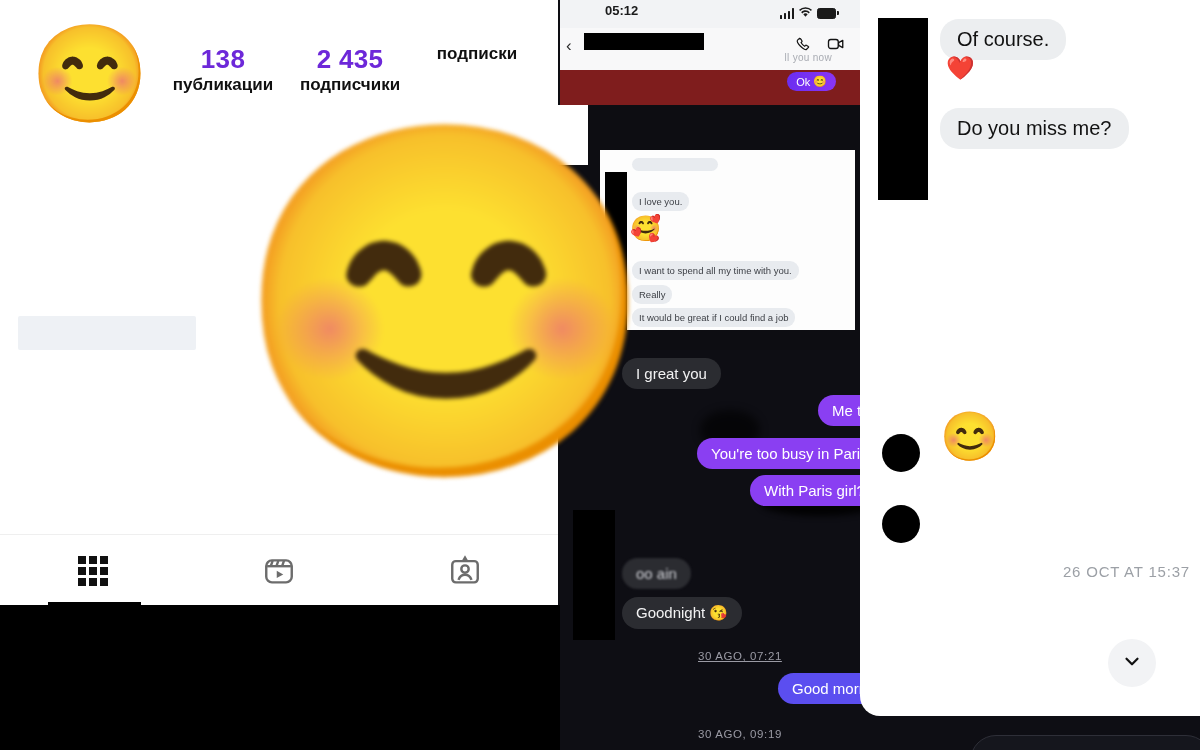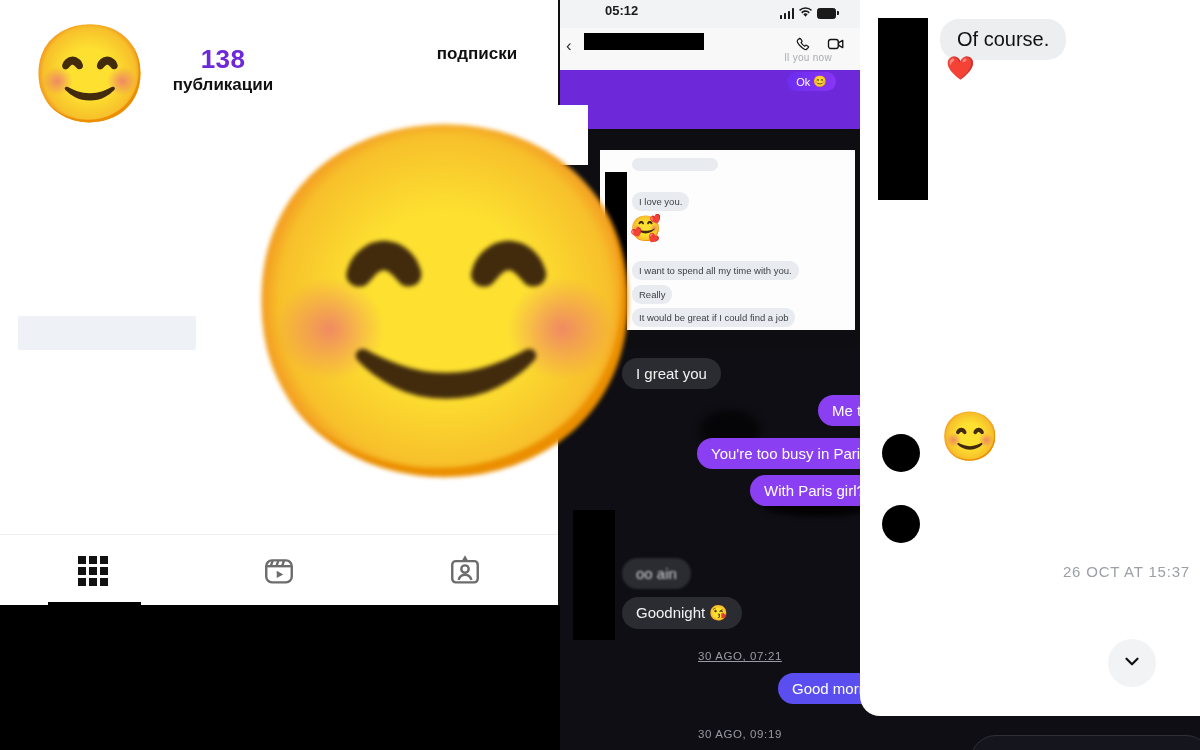--- a/index.html
+++ b/index.html
@@ -90,22 +90,22 @@
     position: absolute;
     left: 48px; bottom: 0;
     width: 93px; height: 5px;
     background: #000000;
   }
   .grid-wrap { position: relative; width: 34px; height: 34px; }
 
   
   #msg-light-top {
     left: 560px; top: 0;
-    width: 300px; height: 129px;
-    background: #6d28d9;
+    width: 300px; height: 105px;
+    background: #7f1d1d;
     overflow: hidden;
   }
   #msg-status-bar {
     position: absolute;
     left: 0; top: 0;
     width: 300px; height: 28px;
     background: #f2f3f5;
   }
   #msg-time {
     position: absolute;
@@ -389,20 +389,24 @@
 
 <div class="layer" id="ig-panel">
 
   <div id="ig-header">
     <div id="ig-avatar">😊</div>
 
     <div id="ig-stats">
       <div class="ig-stat">
         <span class="ig-stat-num">138</span>
         <span class="ig-stat-label">публикации</span>
+      </div>
+      <div class="ig-stat">
+        <span class="ig-stat-num">2 435</span>
+        <span class="ig-stat-label">подписчики</span>
       </div>
       <div class="ig-stat">
         <span class="ig-stat-label">подписки</span>
       </div>
     </div>
   </div>
 
   <div id="ig-bio-placeholder"></div>
 
   <div id="ig-tabbar">
@@ -523,20 +527,21 @@
   <div class="dk-time" style="left:138px; top:378px;">30 AGO, 09:19</div>
 
   <div id="dk-input-edge"></div>
 </div>
 
 <div class="layer" id="right-chat">
   <div id="rc-redaction-bar"></div>
 
   <div class="rc-bubble" style="left:80px; top:19px;">Of course.</div>
   <div class="rc-emoji-bubble" style="left:86px; top:57px;">❤️</div>
+  <div class="rc-bubble" style="left:80px; top:108px;">Do you miss me?</div>
 
   <div class="rc-avatar" style="left:22px; top:434px;"></div>
   <div id="rc-big-emoji">😊</div>
 
   <div class="rc-avatar" style="left:22px; top:505px;"></div>
 
   <div id="rc-timestamp">26 OCT AT 15:37</div>
 
   <div id="rc-scroll-btn">
     <span>

